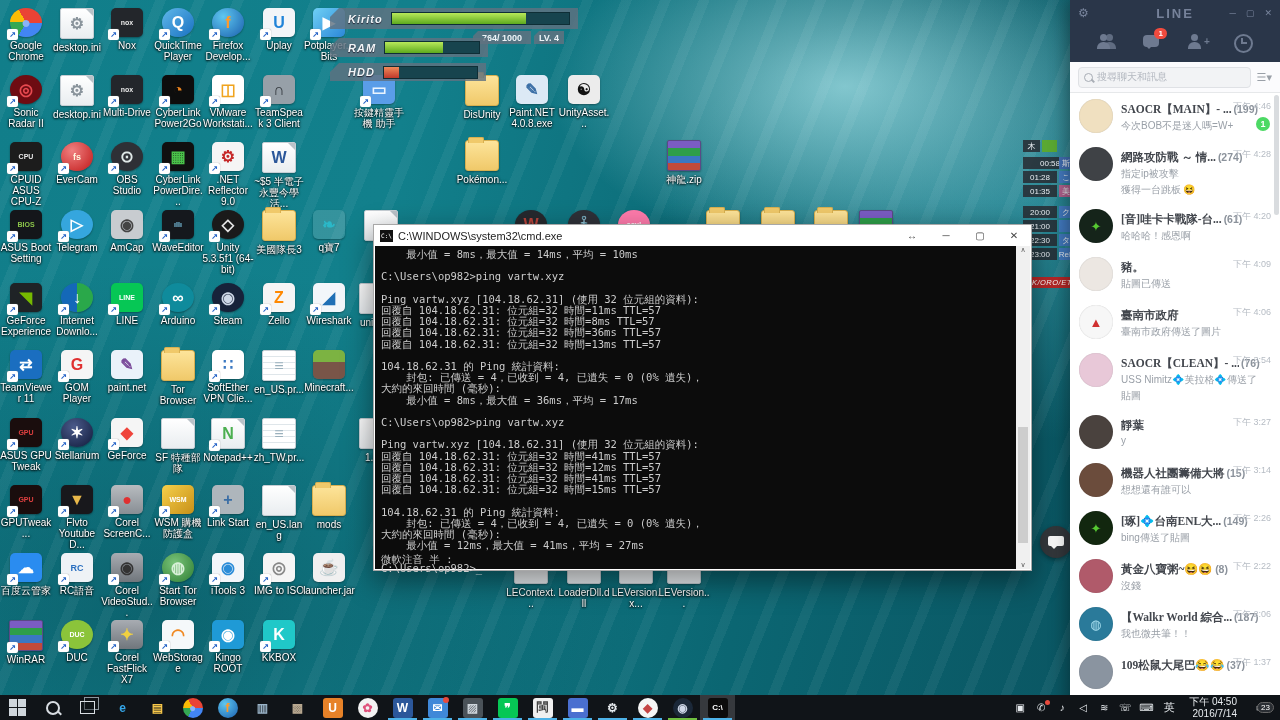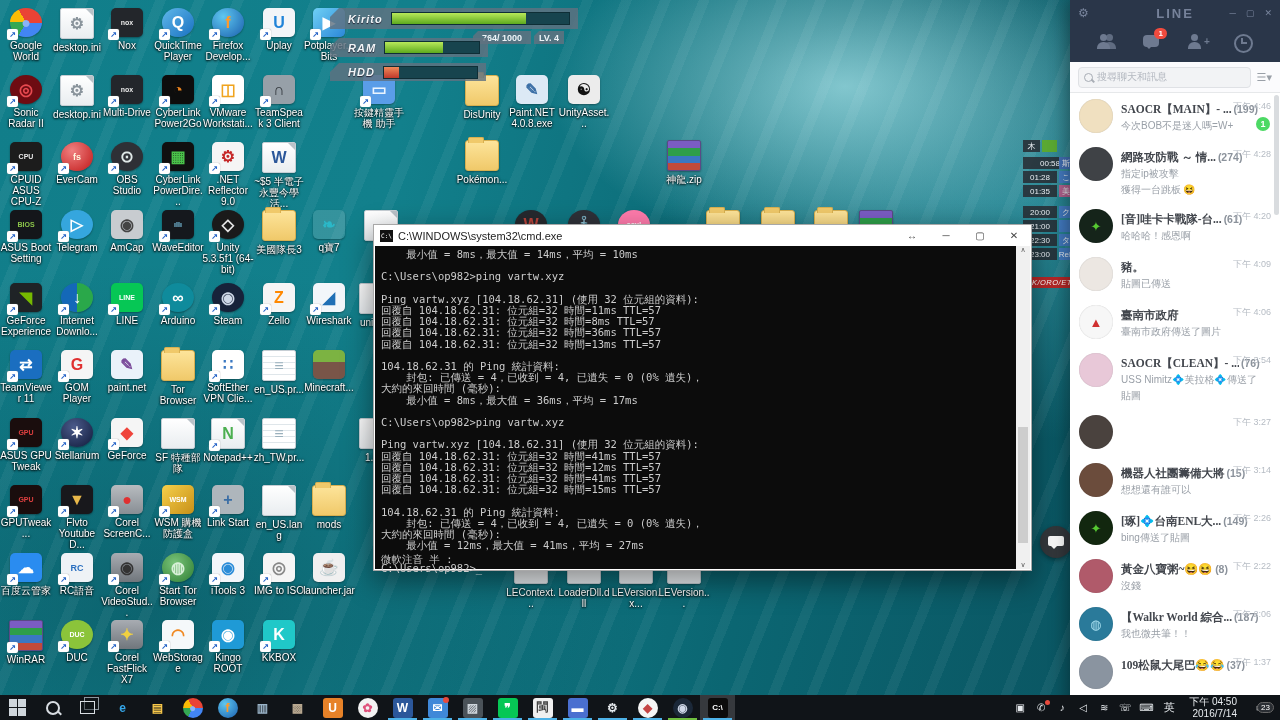--- a/index.html
+++ b/index.html
@@ -143,21 +143,21 @@
       </div>
     <div class="sch-banner" style="left:1030px;top:277px;width:42px;height:11px;">WK/ORO/ETC</div>
   </div>
 
   <div id="desk">
       <div class="dicon" style="left: 0px; top: 8px;">
         <div class="ic sh-circle" style="background: conic-gradient(from -30deg, rgb(234, 67, 53) 0deg, rgb(234, 67, 53) 120deg, rgb(66, 133, 244) 0deg, rgb(66, 133, 244) 240deg, rgb(52, 168, 83) 0deg, rgb(52, 168, 83) 300deg, rgb(251, 188, 5) 0deg);">
           <span style="color: rgb(138, 180, 248);">●</span>
           <div class="sc-arrow">↗</div>
         </div>
-        <div class="dlabel">Google World</div>
+        <div class="dlabel">Google Chrome</div>
       </div>
       <div class="dicon" style="left: 51px; top: 8px;">
         <div class="ic sh-page">
           <span style="color: rgb(138, 148, 156);">⚙</span>
         </div>
         <div class="dlabel">desktop.ini</div>
       </div>
       <div class="dicon" style="left: 101px; top: 8px;">
         <div class="ic" style="background: rgb(35, 38, 43);">
           <span style="font-size: 7px; color: rgb(232, 232, 232);">nox</span>
@@ -837,20 +837,24 @@
           <div class="avatar" style="background: rgb(232, 200, 216);"></div>
           <div class="chat-main">
             <div><span class="cname">SAOCR【CLEAN】- ...</span><span class="ccount">(76)</span></div>
             <div class="cmsg">USS Nimitz💠芙拉格💠傳送了</div>
             <div class="cmsg">貼圖</div>
           </div>
           <div class="ctime">下午 3:54</div>
         </div>
         <div class="chat">
           <div class="avatar" style="background: rgb(74, 66, 62);"></div>
+          <div class="chat-main">
+            <div><span class="cname">靜葉</span></div>
+            <div class="cmsg">y</div>
+          </div>
           <div class="ctime">下午 3:27</div>
         </div>
         <div class="chat">
           <div class="avatar" style="background: rgb(107, 76, 60);"></div>
           <div class="chat-main">
             <div><span class="cname">機器人社團籌備大將</span><span class="ccount">(15)</span></div>
             <div class="cmsg">想想還有誰可以</div>
           </div>
           <div class="ctime">下午 3:14</div>
         </div>

